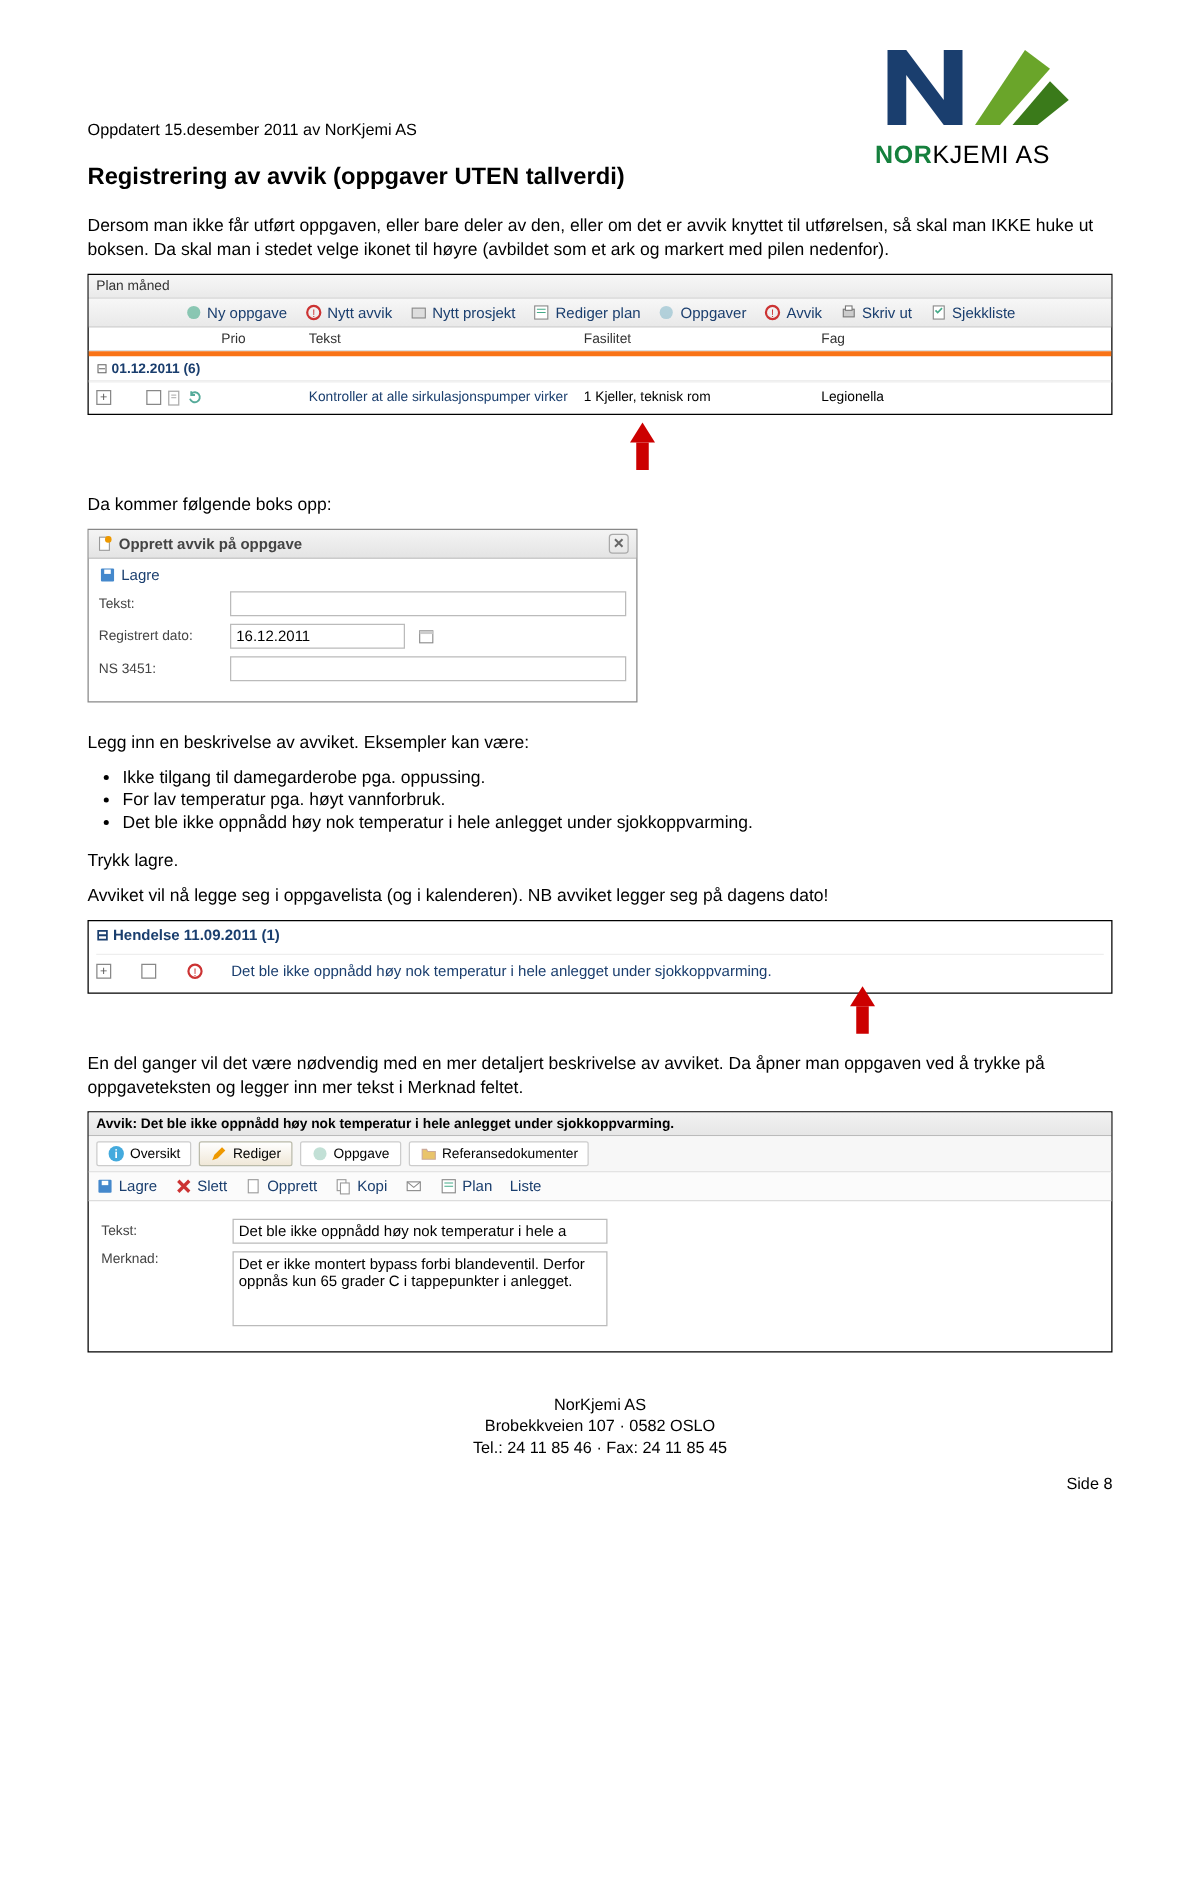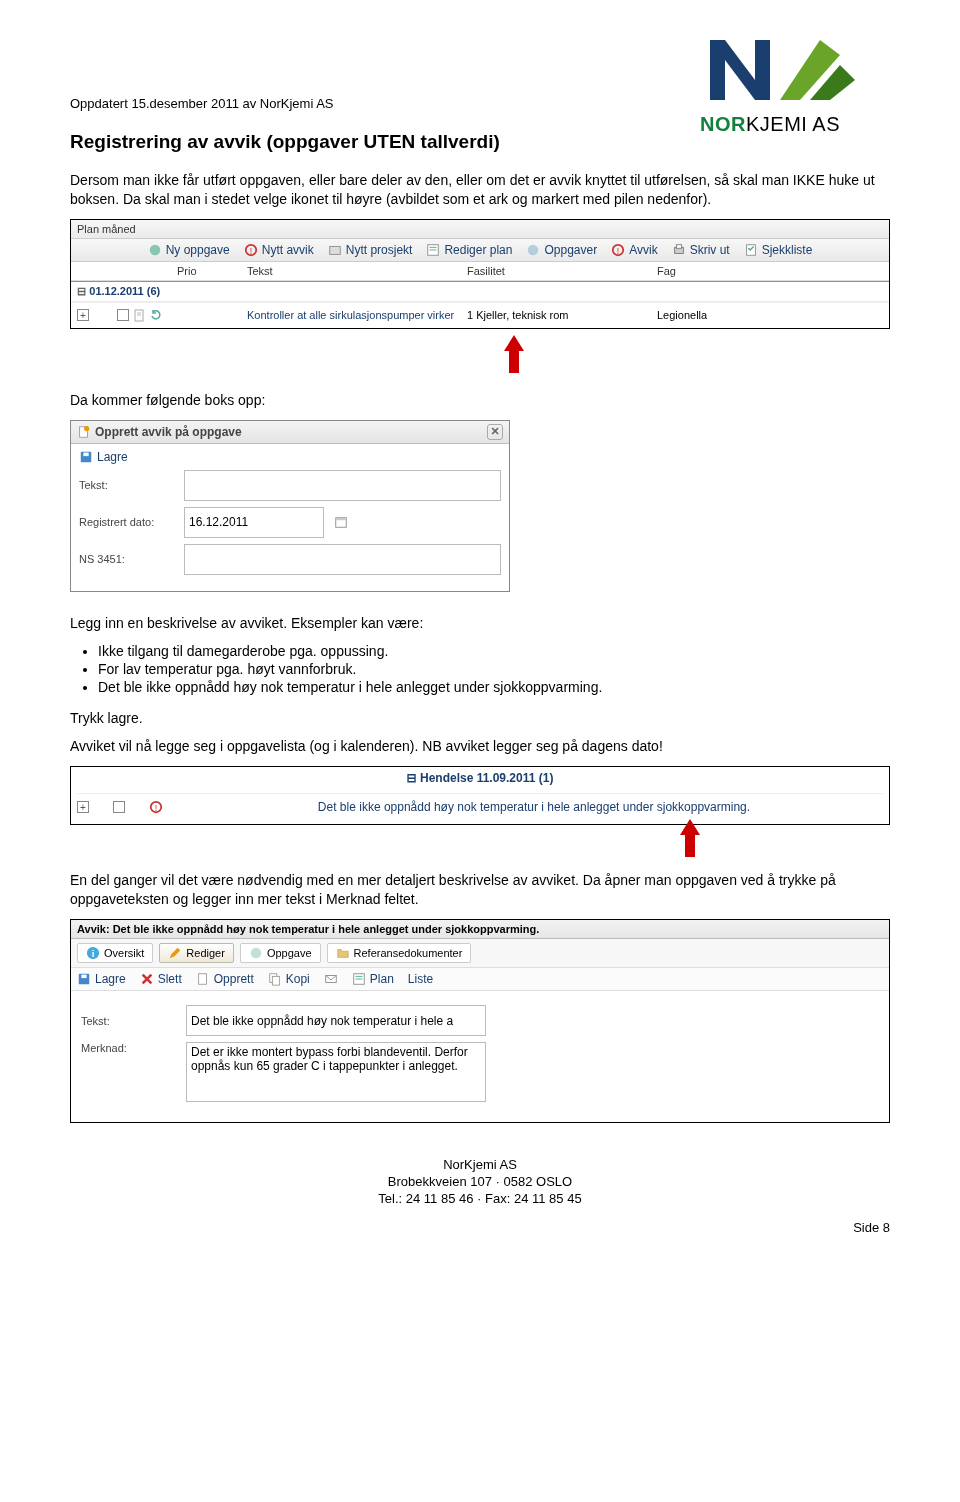--- a/index.html
+++ b/index.html
@@ -21,36 +21,36 @@
   p { margin-bottom: 10px; line-height: 1.35; }
   ul { margin: 5px 0 14px 28px; }
   ul li { margin-bottom: 2px; }
   .panel { border: 1px solid #000; background: #fff; font-size: 12px; margin-bottom: 10px; }
   .panel-toolbar { background: linear-gradient(#f7f7f7,#e9e9e9); border-bottom: 1px solid #ccc; padding: 4px 6px; display: flex; gap: 14px; align-items: center; flex-wrap: wrap; justify-content: center; }
   .panel-title { background: linear-gradient(#f7f7f7,#eaeaea); border-bottom: 1px solid #ccc; padding: 3px 6px; font-size: 11px; color: #333; }
   .tbtn { display: flex; align-items: center; gap: 4px; color: #1a3e6e; cursor: pointer; }
   .ico { width: 14px; height: 14px; display: inline-block; }
   .thead { display: grid; grid-template-columns: 40px 60px 70px 220px 190px 120px; padding: 3px 6px; border-bottom: 1px solid #ddd; color: #333; font-size: 11px; }
   .trow { display: grid; grid-template-columns: 40px 60px 70px 220px 190px 120px; padding: 6px 6px; align-items: center; font-size: 11px; border-top: 1px solid #eee; }
-  .dategroup { padding: 3px 6px; font-size: 11px; color: #333; border-top: 1px solid #f97316; border-bottom: 1px solid #eee; font-weight: bold; }
+  .dategroup { padding: 3px 6px; font-size: 11px; color: #333; border-top: 4px solid #f97316; border-bottom: 1px solid #eee; }
   .dategroup::before { content: "⊟ "; color: #666; }
   .expcol { display: flex; gap: 4px; align-items: center; }
   .icon-small { width: 13px; height: 13px; display: inline-block; }
   .arrow-up { width: 0; height: 0; border-left: 10px solid transparent; border-right: 10px solid transparent; border-bottom: 16px solid #c00; margin-top: -2px; }
   .arrow-stem { width: 10px; height: 22px; background: #c00; }
   .arrow-wrap { display: flex; flex-direction: column; align-items: center; margin: -2px 0 18px 68px; }
   .dlg { border: 1px solid #888; width: 440px; font-size: 12px; margin-bottom: 22px; }
   .dlg-title { background: linear-gradient(#f4f4f4,#e4e4e4); border-bottom: 1px solid #bbb; padding: 3px 6px; display: flex; justify-content: space-between; align-items: center; font-weight: bold; color: #444; }
   .dlg-body { padding: 6px 8px 10px 8px; }
   .dlg-row { display: flex; align-items: center; margin: 6px 0; gap: 10px; }
   .dlg-row label { width: 95px; color: #444; font-size: 11px; }
-  .dlg-row input { flex: 1; border: 1px solid #bbb; padding: 2px 4px; font-size: 12px; height: 31px; }
+  .dlg-row input { flex: 1; border: 1px solid #bbb; padding: 2px 4px; font-size: 12px; height: 20px; }
   .datebox { width: 140px !important; flex: none !important; }
   .close-x { width: 16px; height: 16px; border: 1px solid #aaa; border-radius: 3px; display: flex; align-items: center; justify-content: center; font-size: 11px; color: #666; cursor: pointer; }
-  .hendelse { border: 1px solid #000; padding: 4px 6px 10px 6px; font-size: 12px; margin-bottom: 2px; text-align: center; }
+  .hendelse { border: 1px solid #000; padding: 4px 6px 10px 6px; font-size: 12px; margin-bottom: 2px; }
   .hendelse .hdr { color: #1a3e6e; font-weight: bold; font-size: 12px; margin-bottom: 8px; }
   .hendelse .row { display: grid; grid-template-columns: 30px 30px 30px 1fr; align-items: center; gap: 6px; padding-top: 6px; border-top: 1px solid #eee; }
   .hendelse .txt { color: #1a3e6e; }
   .arrow-wrap2 { display: flex; flex-direction: column; align-items: center; margin: -6px 0 14px 420px; }
   .avvik-panel { border: 1px solid #000; font-size: 12px; }
   .avvik-head { background: linear-gradient(#f2f2f2,#e6e6e6); padding: 3px 6px; font-weight: bold; border-bottom: 1px solid #bbb; font-size: 11px; }
   .tabrow { display: flex; gap: 6px; padding: 4px 6px; border-bottom: 1px solid #ddd; background: #f7f7f7; }
   .tab { display: flex; gap: 4px; align-items: center; padding: 2px 8px; border: 1px solid #ccc; border-radius: 2px; background: #fff; font-size: 11px; cursor: pointer; }
   .tab.active { background: linear-gradient(#fff,#f0e8d8); border-color: #bba; }
   .toolrow { display: flex; gap: 14px; padding: 4px 6px; border-bottom: 1px solid #ddd; background: #fbfbfb; }

